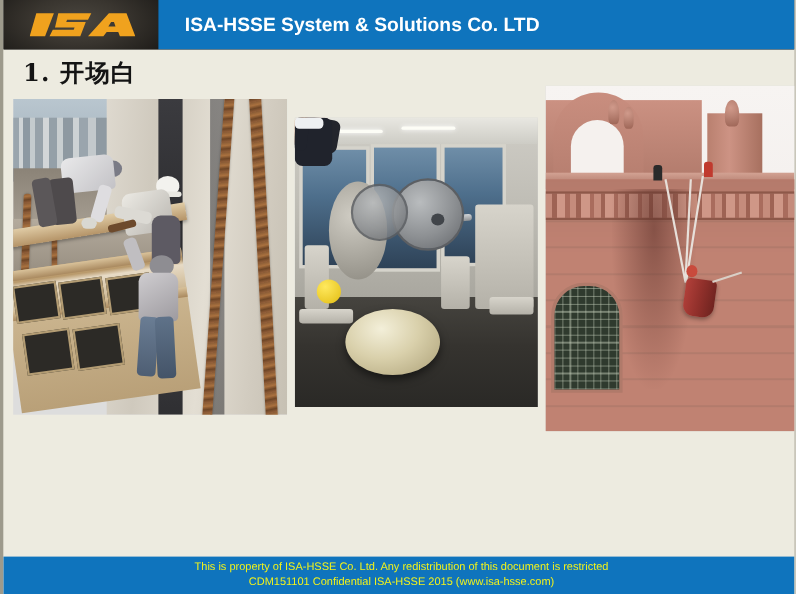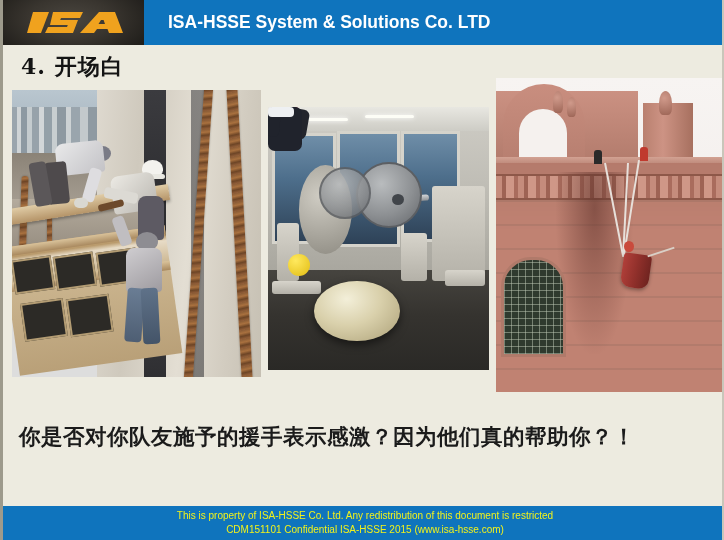--- a/index.html
+++ b/index.html
@@ -368,21 +368,21 @@
           <path d="M26,3 L56,3 L53,9 L34,9 L33.2,11 L51,11 L46,24 L18,24 L21,18 L40,18 L40.8,16 L23,16 Z"></path>
           <path d="M72,3 L88,3 L96,24 L82,24 L80.5,20 L70,20 L67,24 L53,24 Z M74,11 L71.5,15 L78,15 L76.6,11 Z"></path>
         </g>
       </svg>
     </div>
     <div id="header-blue">
       <span class="en">ISA-HSSE  System &amp; Solutions Co. LTD</span>
     </div>
   </div>
 
-  <div id="title">4.  开场白</div>
+  <div id="title">1.  开场白</div>
 
   <div class="photo" id="photo-construction">
     <div class="c-sky"></div>
     <div class="c-city"></div>
     <div class="c-ground"></div>
     <div class="c-building"></div>
     <div class="c-shaft c-shaft1"></div>
     <div class="c-shaft c-shaft2"></div>
 
     <div style="position:absolute;left:0;top:38%;width:56%;height:18%;background:linear-gradient(180deg,#b4ab9d,#968d80);"></div>
@@ -498,20 +498,19 @@
 
     <div class="f-rope" style="left:47%;top:27%;height:30%;transform:rotate(-11deg);"></div>
     <div class="f-rope" style="left:57%;top:27%;height:30%;transform:rotate(3deg);"></div>
     <div class="f-rope" style="left:62%;top:26%;height:31%;transform:rotate(9deg);"></div>
 
     <div class="f-worker-head"></div>
     <div class="f-barrel"></div>
     <div style="position:absolute;left:66%;top:55%;width:28px;height:2px;background:#d9cfc6;transform:rotate(-18deg);"></div>
   </div>
 
-  <div id="caption">你是否对你队友施予的援手表示感激？因为他们真的帮助你？！</div>
 
   <div id="footer">
     <div>This is property of ISA-HSSE Co. Ltd. Any redistribution of this document is restricted</div>
     <div>CDM151101 Confidential   ISA-HSSE 2015  (www.isa-hsse.com)</div>
   </div>
 
 </div>
 
 </body></html>

